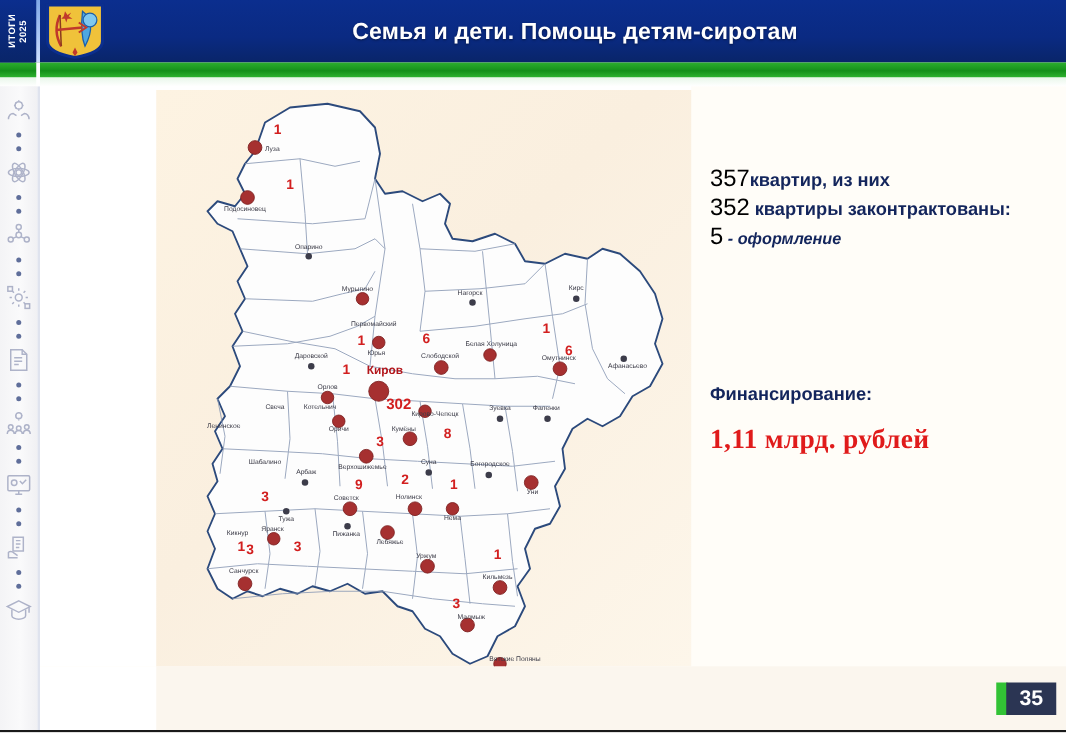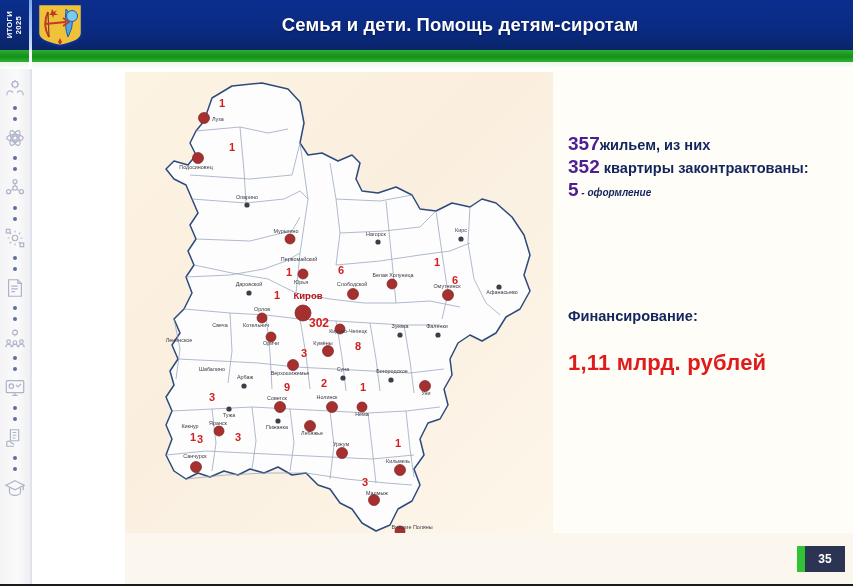--- a/index.html
+++ b/index.html
@@ -56,33 +56,33 @@
 
   .right-bg{position:absolute;left:553px;top:69px;width:300px;height:464px;background:#fffdf8;}
   .left-bg{position:absolute;left:32px;top:69px;width:93px;height:464px;background:#ffffff;}
   .top-bg{position:absolute;left:125px;top:69px;width:428px;height:3px;background:#ffffff;}
   .under-map{position:absolute;left:32px;top:533px;width:821px;height:53px;background:#fbf6ee;}
   .under-map-l{position:absolute;left:32px;top:533px;width:93px;height:53px;background:#ffffff;}
 
   
   .stats{position:absolute;left:568px;top:133px;width:285px;}
   .stat-line{font-size:14.6px;line-height:21px;color:#13255c;font-weight:bold;white-space:nowrap;}
-  .stat-num{color:#4c1d95;font-size:19px;font-weight:bold;}
-  .stat-ital{font-style:italic;color:#13255c;font-weight:bold;font-size:10px;}
+  .stat-num{color:#000000;font-size:19px;font-weight:normal;}
+  .stat-ital{font-style:italic;color:#13255c;font-weight:bold;font-size:13px;}
 
   .fin{position:absolute;left:568px;top:308px;width:285px;}
-  .fin-label{font-size:14.6px;color:#13255c;font-weight:bold;margin-bottom:26px;}
-  .fin-value{font-size:22px;color:#e01b1b;font-weight:bold;letter-spacing:.2px;}
+  .fin-label{font-size:14.6px;color:#13255c;font-weight:bold;margin-bottom:14px;}
+  .fin-value{font-size:22px;color:#e01b1b;font-weight:bold;letter-spacing:.2px;font-family:Liberation Serif, serif;}
 
   
   .footer{position:absolute;left:125px;top:538px;width:660px;}
   .footer-line{font-size:14.2px;line-height:22px;color:#13255c;font-weight:bold;white-space:nowrap;}
   .page-badge{position:absolute;left:805px;top:546px;width:40px;height:26px;
     background:#2b3553;display:flex;align-items:center;justify-content:center;}
-  .page-badge span{color:#ffffff;font-size:12px;font-weight:bold;text-align:center;}
+  .page-badge span{color:#ffffff;font-size:17px;font-weight:bold;text-align:center;}
   .page-badge-green{position:absolute;left:797px;top:546px;width:9px;height:26px;background:#32c235;}
 
   .bottom-rule{position:absolute;left:0;top:584px;width:853px;height:2px;background:#1a1a1a;}
 
   
   .mlabel{font-family:"Liberation Sans",sans-serif;fill:#3a3a46;}
   .mlabel-big{font-family:"Liberation Sans",sans-serif;fill:#b3161b;font-weight:bold;}
   .mnum{font-family:"Liberation Sans",sans-serif;fill:#d21f1f;font-weight:bold;}
 </style>
 </head>
@@ -371,21 +371,21 @@
           <text x="220" y="324" text-anchor="middle" class="mlabel" font-size="5.4">Свеча</text>
           <text x="256" y="324" text-anchor="middle" class="mlabel" font-size="5.4">Котельнич</text>
           <text x="179" y="339" text-anchor="middle" class="mlabel" font-size="5.4">Ленинское</text>
           <text x="212" y="368" text-anchor="middle" class="mlabel" font-size="5.4">Шабалино</text>
         </g>
     </svg>
   </div>
 
   <div class="stats">
     <div class="stat-line">
-      <span class="stat-num">357</span><span>жильем, из них</span>
+      <span class="stat-num">357</span><span>квартир, из них</span>
     </div>
     <div class="stat-line">
       <span class="stat-num">352</span><span> квартиры законтрактованы:</span>
     </div>
     <div class="stat-line">
       <span class="stat-num">5</span><span class="stat-ital"> - оформление</span>
     </div>
   </div>
 
   <div class="fin">

